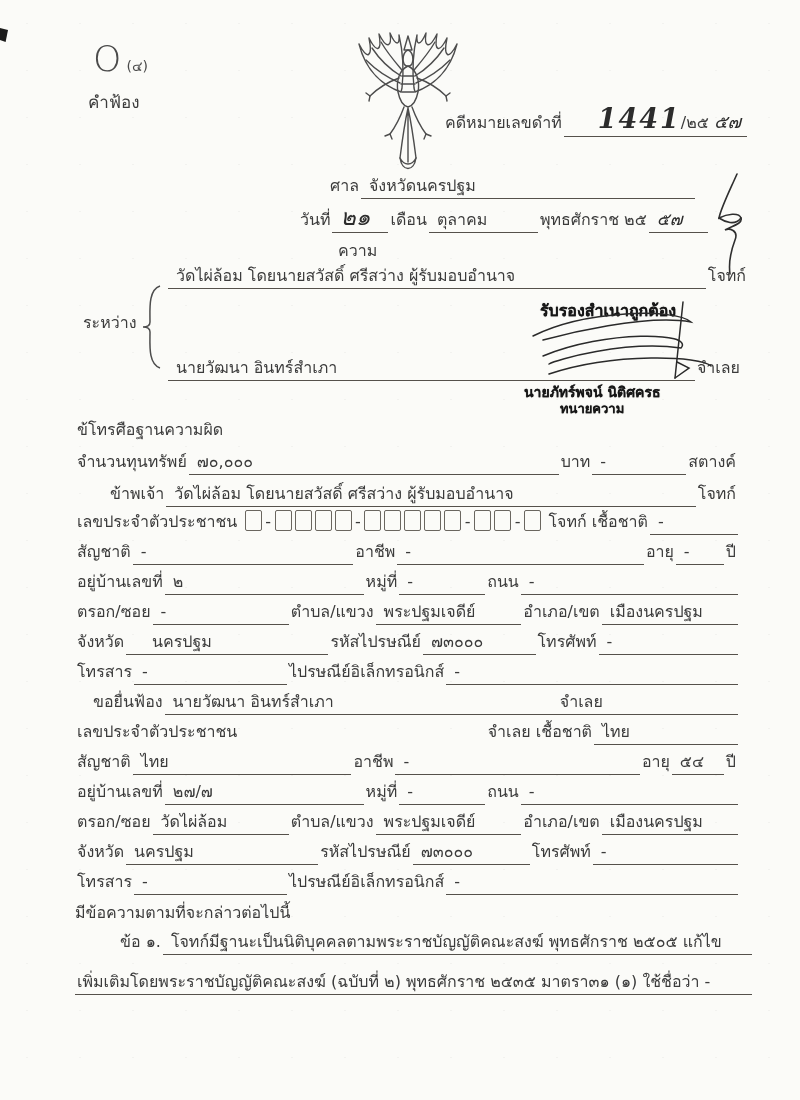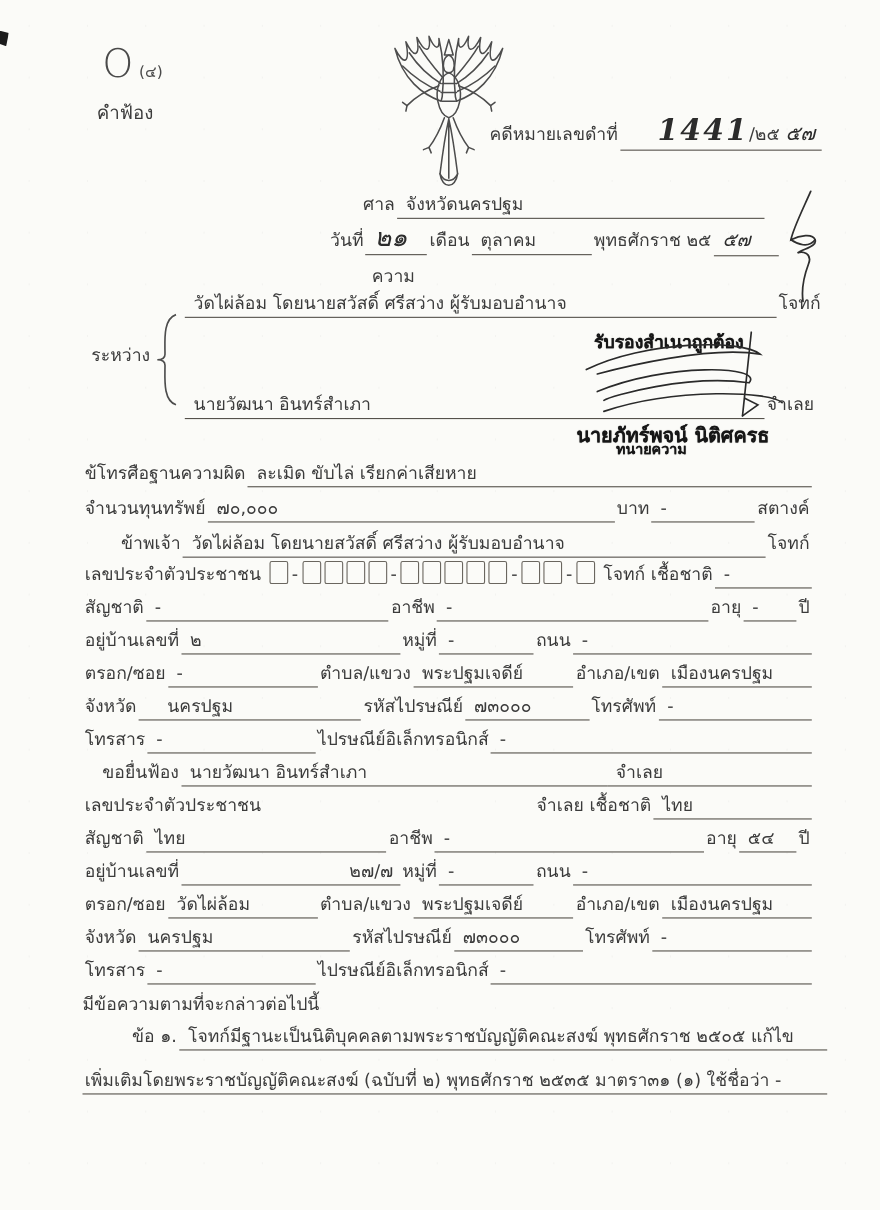--- a/index.html
+++ b/index.html
@@ -149,26 +149,25 @@
     <path d="M18,60 C80,34 170,36 156,52 C100,44 30,64 24,68"></path>
     <path d="M24,78 C90,56 176,60 186,70"></path>
   </svg>
 </div>
 
 <div class="row" style="left:168px;top:358px;right:58px;">
   <span class="fl grow">นายวัฒนา  อินทร์สำเภา</span>
   <span class="lab">จำเลย</span>
 </div>
 
-<div class="stamp" style="left:524px;top:381px;font-size:18px;">นายภัทร์พจน์ นิติศครธ</div>
+<div class="stamp" style="left:524px;top:381px;font-size:14px;">นายภัทร์พจน์ นิติศครธ</div>
 <div class="stamp" style="left:560px;top:398px;font-size:13px;">ทนายความ</div>
 
 <div class="row" style="top:420px;">
   <span class="lab">ข้โทรศือฐานความผิด</span>
-  <span class="fl grow">ละเมิด ขับไล่ เรียกค่าเสียหาย</span>
 </div>
 
 <div class="row" style="top:452px;">
   <span class="lab">จำนวนทุนทรัพย์</span>
   <span class="fl grow">๗๐,๐๐๐</span>
   <span class="lab">บาท</span>
   <span class="fl" style="width:80px;">-</span>
   <span class="lab">สตางค์</span>
 </div>
 
@@ -247,21 +246,21 @@
   <span class="fl" style="flex:1.6;">ไทย</span>
   <span class="lab">อาชีพ</span>
   <span class="fl" style="flex:1.8;">-</span>
   <span class="lab">อายุ</span>
   <span class="fl" style="width:38px;">๕๔</span>
   <span class="lab">ปี</span>
 </div>
 
 <div class="row" style="top:782px;">
   <span class="lab">อยู่บ้านเลขที่</span>
-  <span class="fl" style="flex:2;text-align:right;">๒๗/๗</span>
+  <span class="fl" style="flex:2;">๒๗/๗</span>
   <span class="lab">หมู่ที่</span>
   <span class="fl" style="width:72px;">-</span>
   <span class="lab">ถนน</span>
   <span class="fl" style="flex:2.2;">-</span>
 </div>
 
 <div class="row" style="top:812px;">
   <span class="lab">ตรอก/ซอย</span>
   <span class="fl" style="flex:1.3;">วัดไผ่ล้อม</span>
   <span class="lab">ตำบล/แขวง</span>

